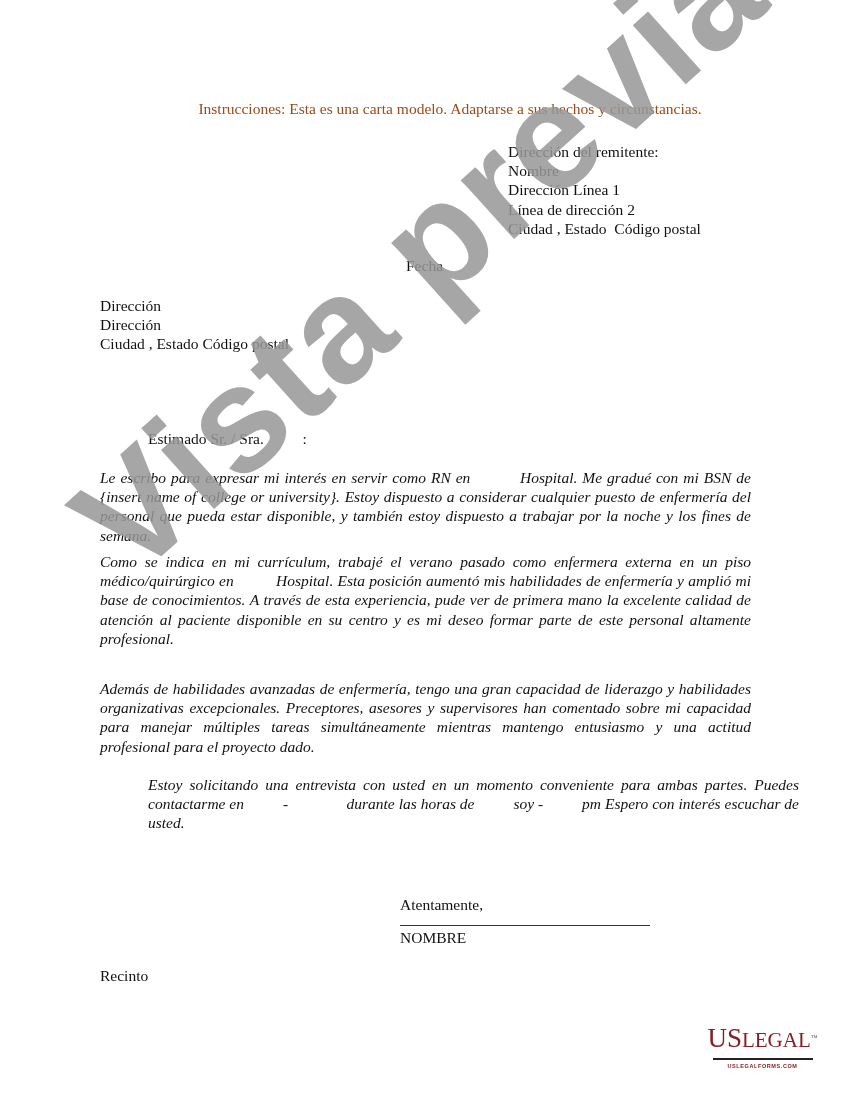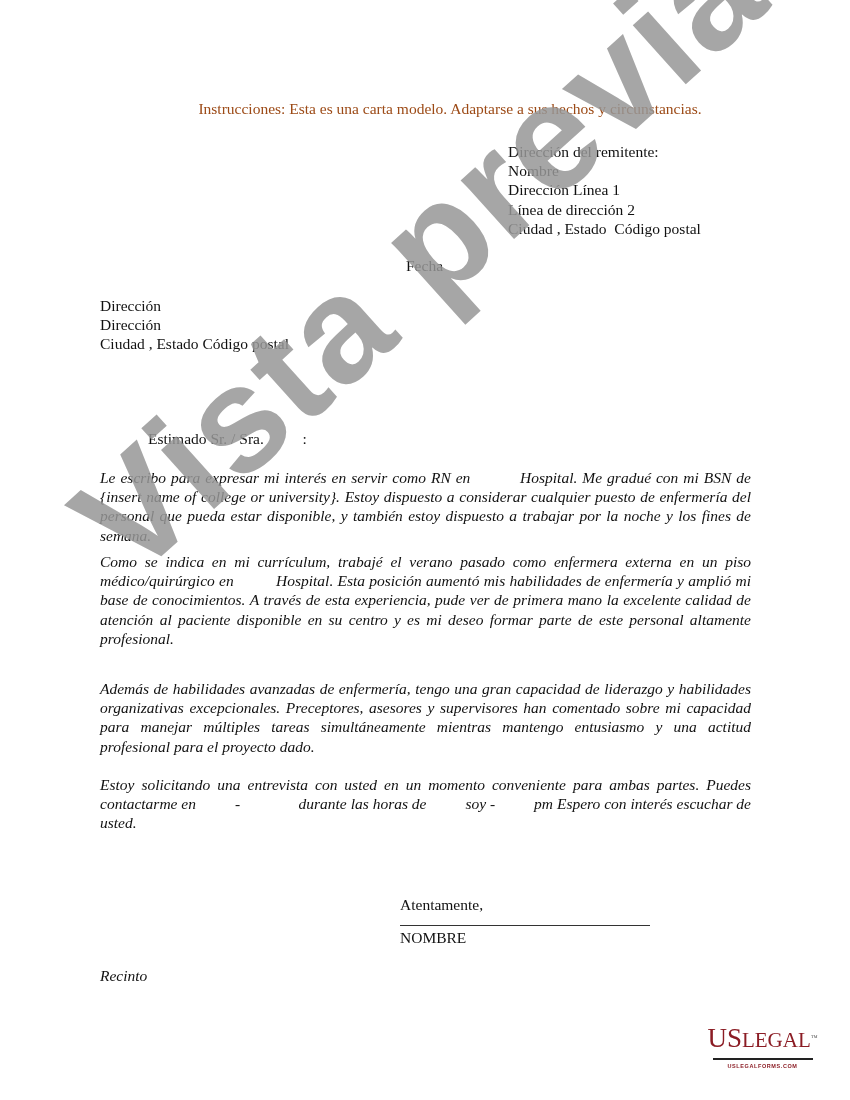--- a/index.html
+++ b/index.html
@@ -9,25 +9,25 @@
   .instr { left: 0; width: 900px; top: 100px; text-align: center; color: #9c4a16; font-size: 15.5px; }
   .sender { left: 508px; top: 142px; line-height: 19.2px; }
   .fecha { left: 406px; top: 257px; }
   .recip { left: 100px; top: 296px; line-height: 19.2px; }
   .recip .indent { padding-left: 41px; }
   .salut { left: 100px; top: 430px; margin-left: 48px; }
   .para { left: 100px; width: 651px; line-height: 19.2px; text-align: justify; font-style: italic; }
   .p1 { top: 468px; }
   .p2 { top: 552px; }
   .p3 { top: 679px; }
-  .p4 { top: 775px; }
+  .p4 { top: 775px; margin-left: 48px; }
   .closing { left: 400px; top: 872px; margin-top: 24px; }
   .sigline { left: 400px; top: 925px; width: 250px; border-top: 1px solid #333; }
   .signame { left: 400px; top: 929px; }
-  .encl { left: 100px; top: 967px; font-style: italic; }
+  .encl { left: 100px; top: 967px; }
   .watermark { left: 40px; top: 480px; width: 900px; transform-origin: 0 0;
                transform: rotate(-42deg); font-family: "Liberation Sans", sans-serif;
                font-weight: bold; font-size: 150px; color: rgba(150,150,150,0.85);
                white-space: nowrap; letter-spacing: 2px; pointer-events: none; }
   .logo { left: 705px; top: 1025px; width: 115px; text-align: center; }
   .logo-main { font-family: "Liberation Serif", serif; font-size: 27px; color: #8b1c24; letter-spacing: 0px; line-height: 27px; }
   .logo-main .small { font-size: 21px; }
   .logo-tm { font-size: 7px; vertical-align: top; color: #555; }
   .logo-wing { height: 6px; margin: 2px auto 0; width: 100px; position: relative; }
   .logo-wing::before { content: ""; position: absolute; left: 0; right: 0; top: 2px; height: 2px; background: #222; }

